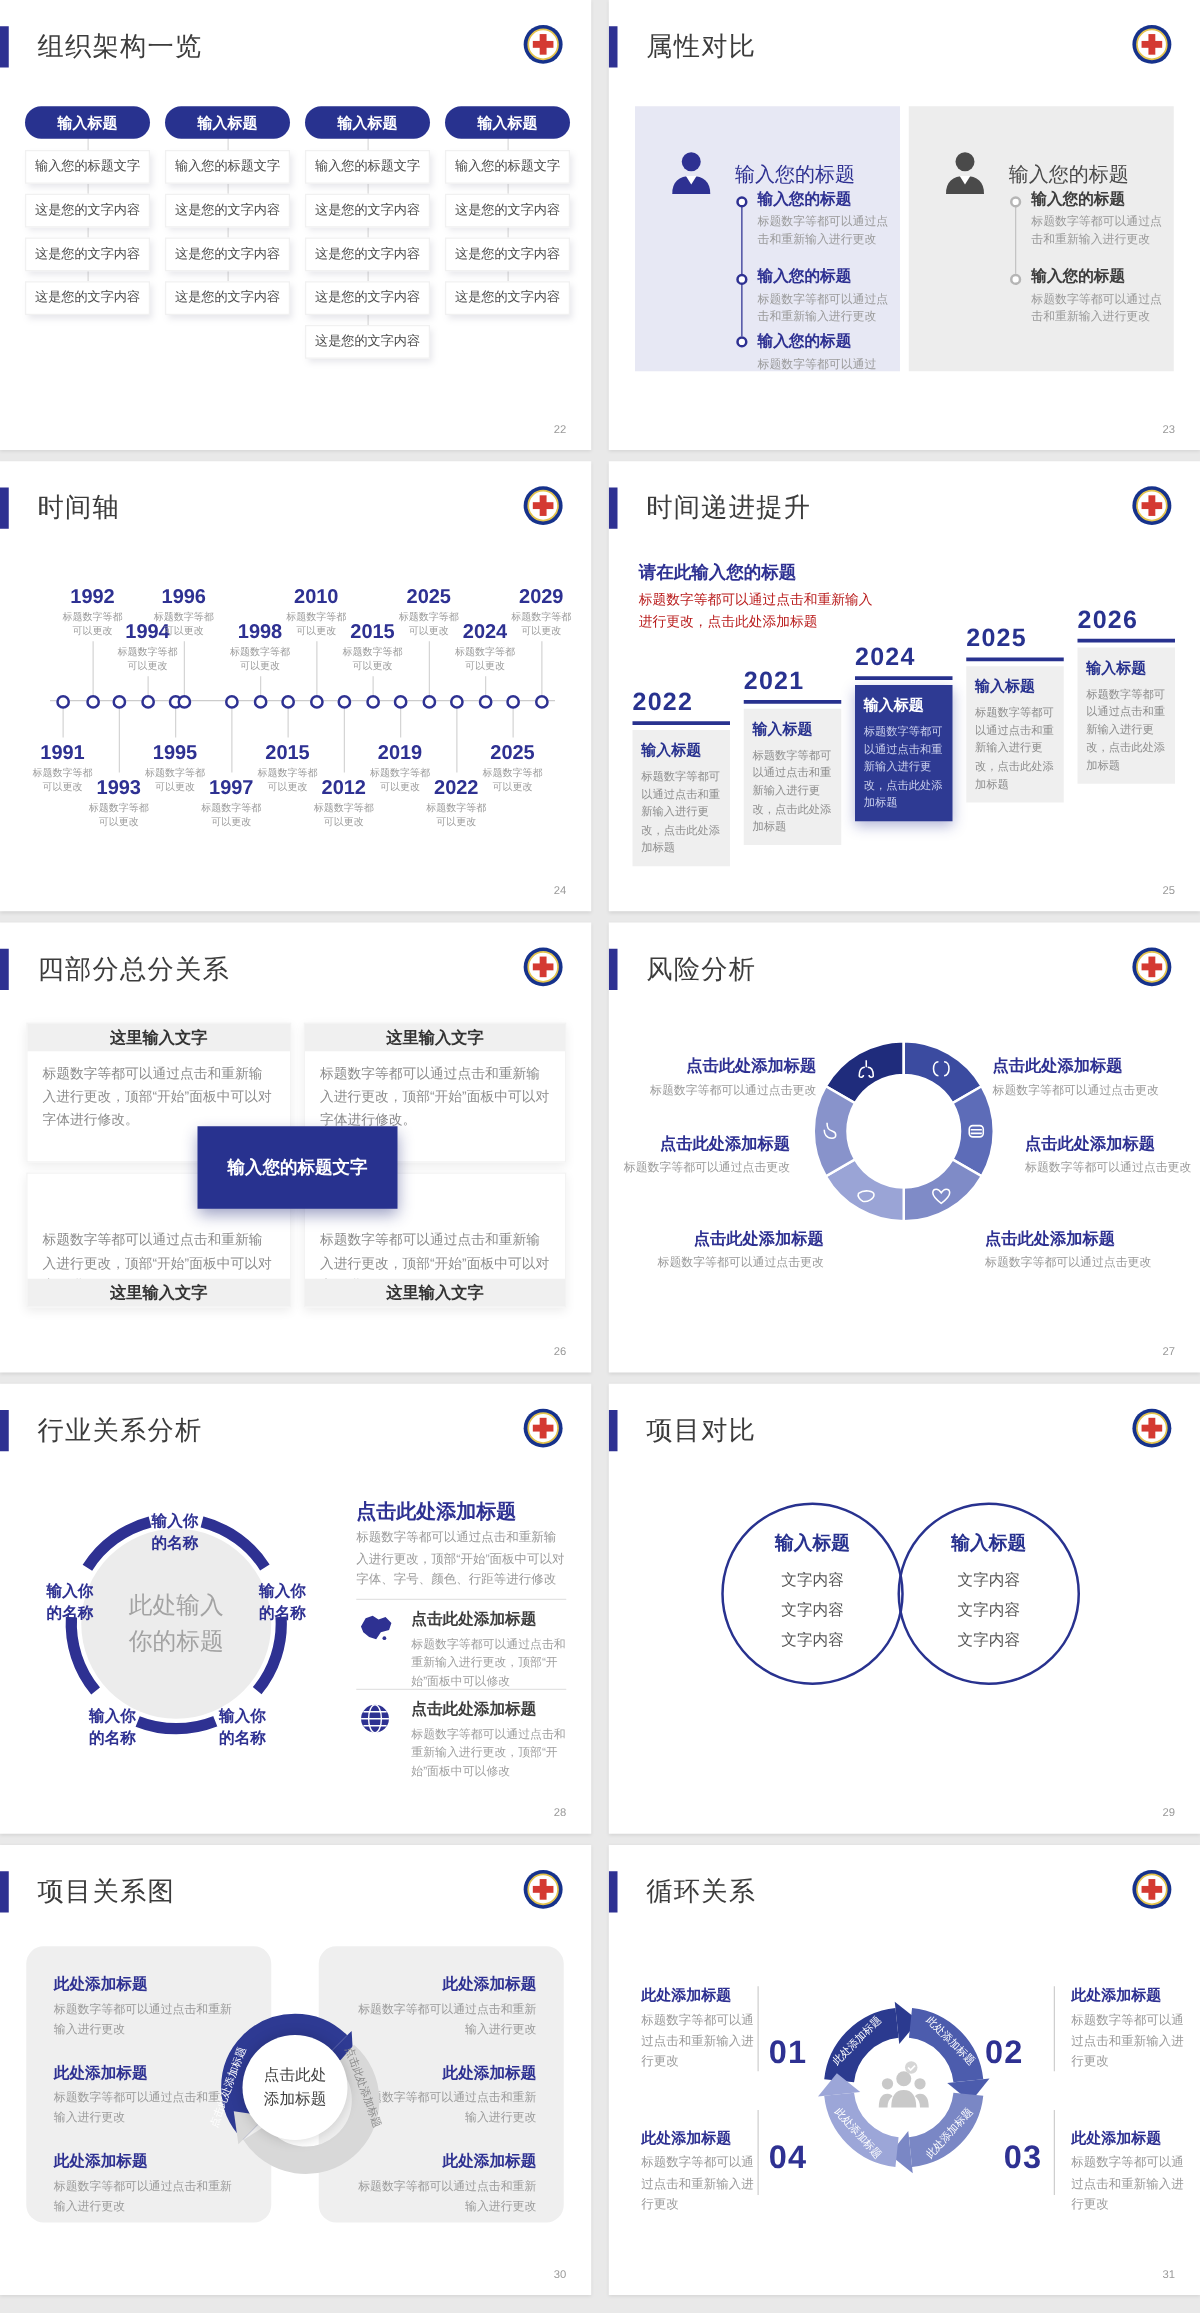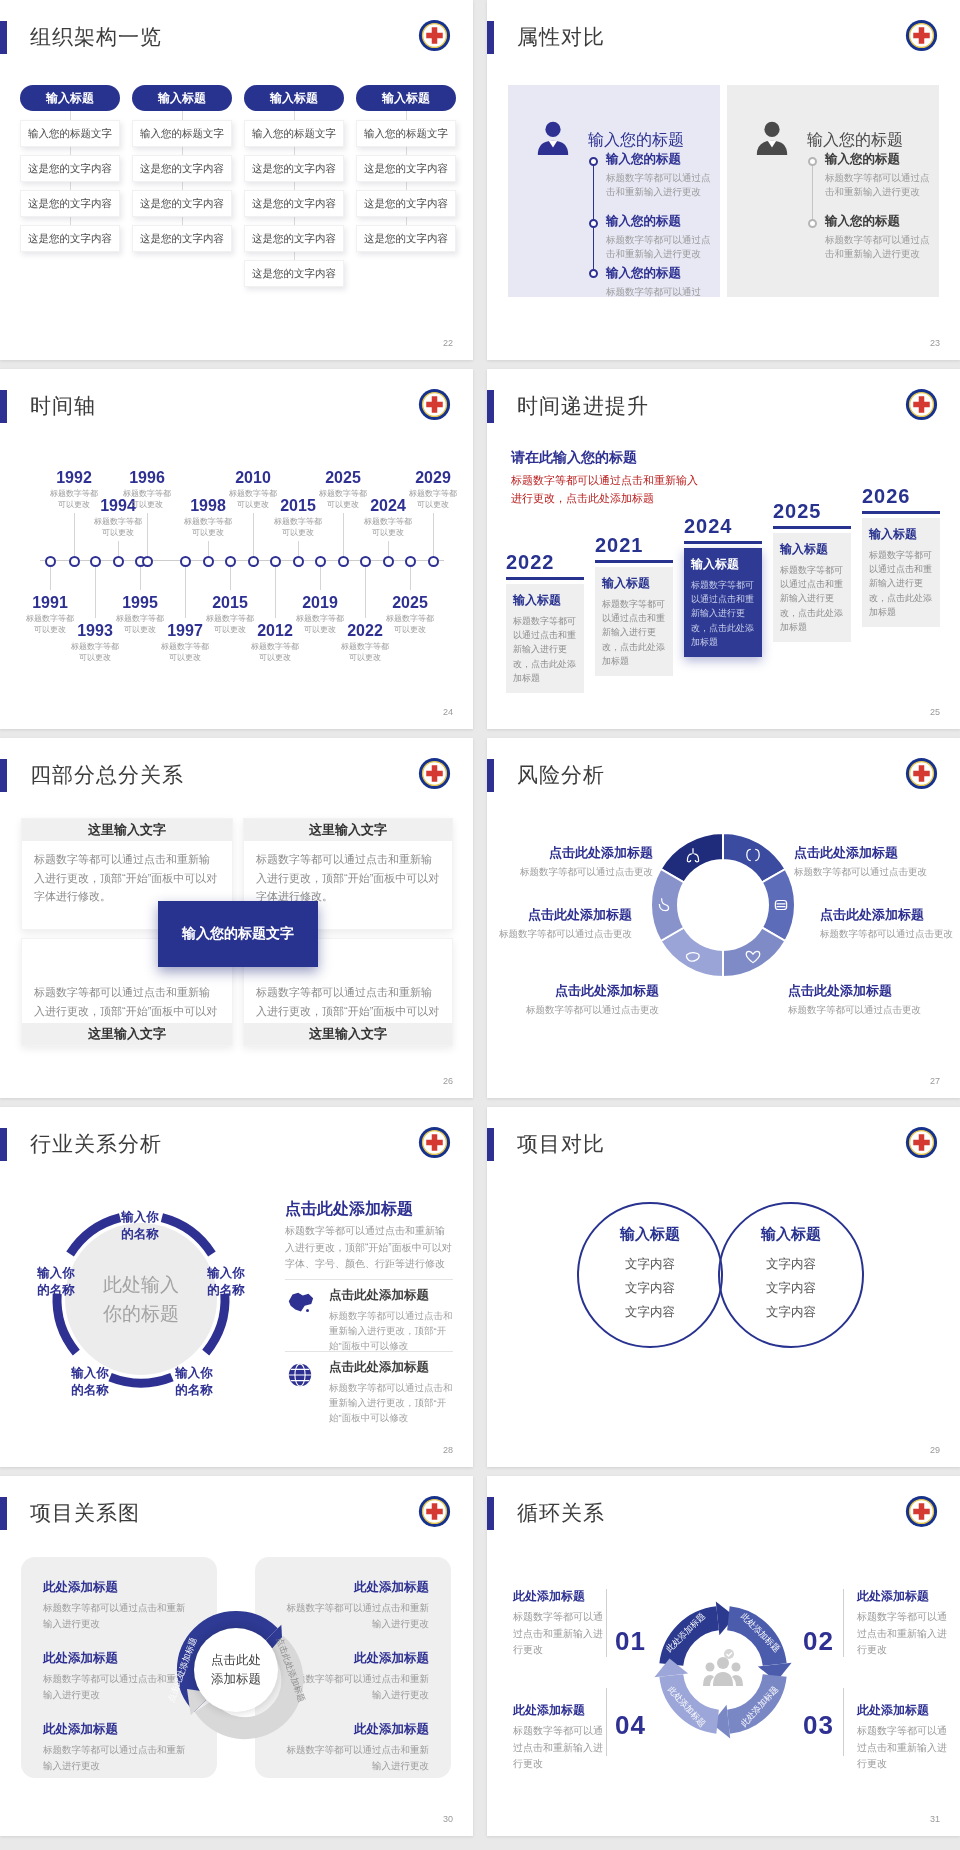--- a/index.html
+++ b/index.html
@@ -114,21 +114,21 @@
 .s30 .git1{top:22px}.s30 .git2{top:93px}.s30 .git3{top:164px}
 .s30 .gitem h5{font-size:12.5px;font-weight:bold;color:#2e3192;margin-bottom:4px}
 .s30 .gitem p{font-size:9.5px;color:#9b9b9b;line-height:1.65}
 .s30 .cyc{position:absolute;left:166px;top:124px;width:140px;height:140px;z-index:1}
 .s30 .ccenter{position:absolute;left:194px;top:152px;width:84px;height:84px;border-radius:50%;background:#fff;box-shadow:0 0 10px rgba(0,0,0,.18);display:flex;align-items:center;justify-content:center;text-align:center;font-size:12.5px;color:#3f3f3f;line-height:1.5;z-index:2}
 .s30 .rl{position:absolute;font-size:8.5px;white-space:nowrap;z-index:3}
 .s30 .rl1{left:183px;top:194px;transform:translate(-50%,-50%) rotate(-70deg);color:#fff}
 .s30 .rl2{left:290px;top:194px;transform:translate(-50%,-50%) rotate(70deg);color:#8a8a8a}
 
 .s31 .num{position:absolute;font-size:26px;font-weight:bold;color:#2e3192;letter-spacing:1px}
-.s31 .n1{left:128px;top:150px}.s31 .n2{left:316px;top:150px}
+.s31 .n1{left:128px;top:150px}.s31 .n2{left:301px;top:150px}
 .s31 .n4{left:128px;top:234px}.s31 .n3{left:316px;top:234px}
 .s31 .vdiv{position:absolute;width:1px;background:#cfcfcf;height:68px}
 .s31 .v1{left:119px;top:113px}.s31 .v2{left:356px;top:113px}
 .s31 .v3{left:119px;top:212px}.s31 .v4{left:356px;top:212px}
 .s31 .corner{position:absolute;width:92px}
 .s31 .ct1{left:26px;top:112px}.s31 .ct2{left:370px;top:112px}
 .s31 .ct3{left:370px;top:226px}.s31 .ct4{left:26px;top:226px}
 .s31 .corner h5{font-size:12px;font-weight:bold;color:#2e3192;margin-bottom:4px}
 .s31 .corner p{font-size:10px;color:#9b9b9b;line-height:1.65}
 .s31 .ring{position:absolute;left:151px;top:109px;width:170px;height:170px}

